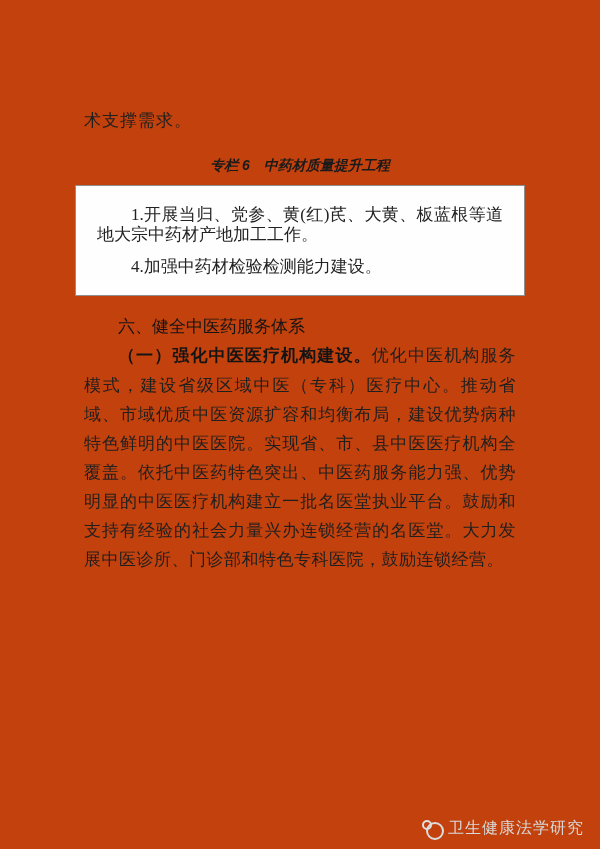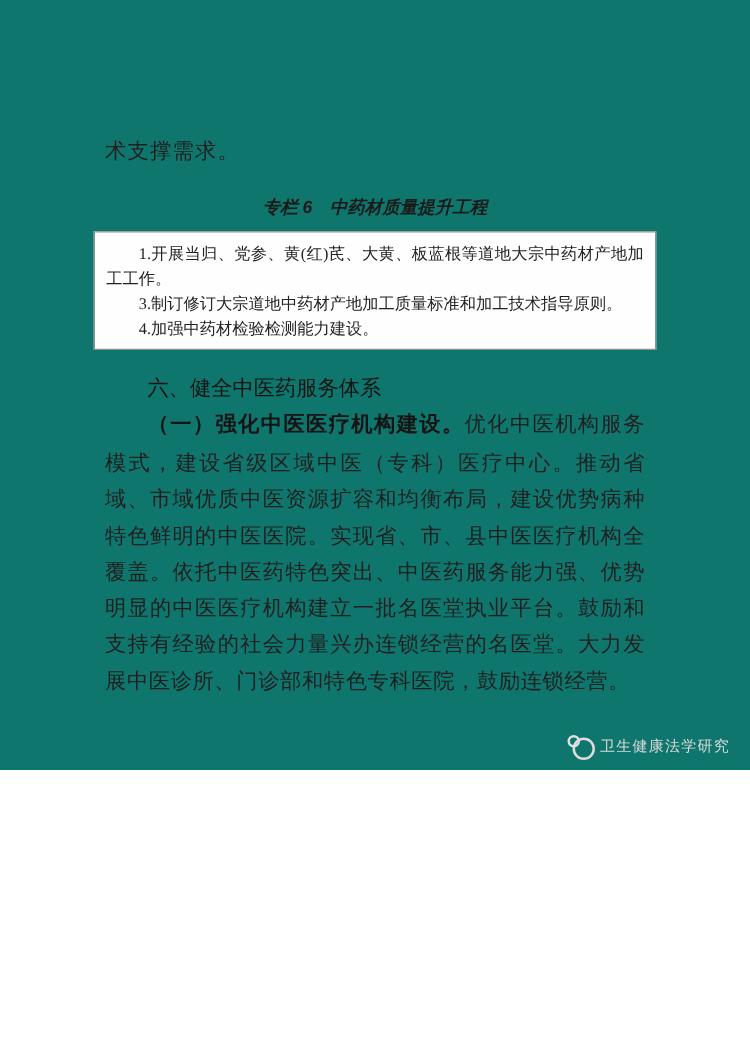--- a/index.html
+++ b/index.html
@@ -3,22 +3,22 @@
 <meta charset="utf-8">
 <style>
   html, body {
     margin: 0;
     padding: 0;
     background: #ffffff;
   }
   .page {
     position: relative;
     width: 600px;
-    height: 616px;
-    background: #0f766e;
+    height: 849px;
+    background: #c2410c;
     overflow: hidden;
     font-family: "Liberation Serif", "DejaVu Serif", serif;
     color: #1f1f1f;
   }
   .content {
     padding: 106px 84px 0 84px;
   }
   .intro {
     margin: 0;
     font-size: 17px;
@@ -35,22 +35,22 @@
     color: #1a1a1a;
     font-style: italic;
   }
   .column-box {
     margin: 11px -9px 0 -9px;
     border: 1px solid #8f8f8f;
     padding: 7px 9px 6px 9px;
     background: #fefefe;
   }
   .column-box p {
-    margin: 0;
-    font-size: 13px;
+    margin: 12px;
+    font-size: 17px;
     line-height: 20px;
     text-indent: 2em;
     text-align: justify;
     color: #222222;
   }
   .section-heading {
     margin: 16px 0 0 0;
     font-family: "Liberation Sans", "DejaVu Sans", sans-serif;
     font-weight: normal;
     font-size: 17px;
@@ -100,38 +100,37 @@
     position: absolute;
     left: 0;
     top: 0;
     width: 6px;
     height: 6px;
     border: 2px solid #e0e0e0;
     border-radius: 50%;
   }
   .wm-text {
     font-family: "Liberation Sans", "DejaVu Sans", sans-serif;
-    font-size: 12px;
+    font-size: 16px;
     letter-spacing: 1px;
     color: #d9d9d9;
   }
 </style>
 </head>
 <body>
 
 <div class="page">
   <div class="content">
 
     <p class="intro">术支撑需求。</p>
 
     <h3 class="box-title">专栏 6　中药材质量提升工程</h3>
 
     <div class="column-box">
       <p>1.开展当归、党参、黄(红)芪、大黄、板蓝根等道地大宗中药材产地加工工作。</p>
-      <p>3.制订修订大宗道地中药材产地加工质量标准和加工技术指导原则。</p>
       <p>4.加强中药材检验检测能力建设。</p>
     </div>
 
     <h2 class="section-heading">六、健全中医药服务体系</h2>
 
     <p class="para">
       <span class="lead">（一）强化中医医疗机构建设。</span><span>优化中医机构服务模式，建设省级区域中医（专科）医疗中心。推动省域、市域优质中医资源扩容和均衡布局，建设优势病种特色鲜明的中医医院。实现省、市、县中医医疗机构全覆盖。依托中医药特色突出、中医药服务能力强、优势明显的中医医疗机构建立一批名医堂执业平台。鼓励和支持有经验的社会力量兴办连锁经营的名医堂。大力发展中医诊所、门诊部和特色专科医院，鼓励连锁经营。</span>
     </p>
 
 

